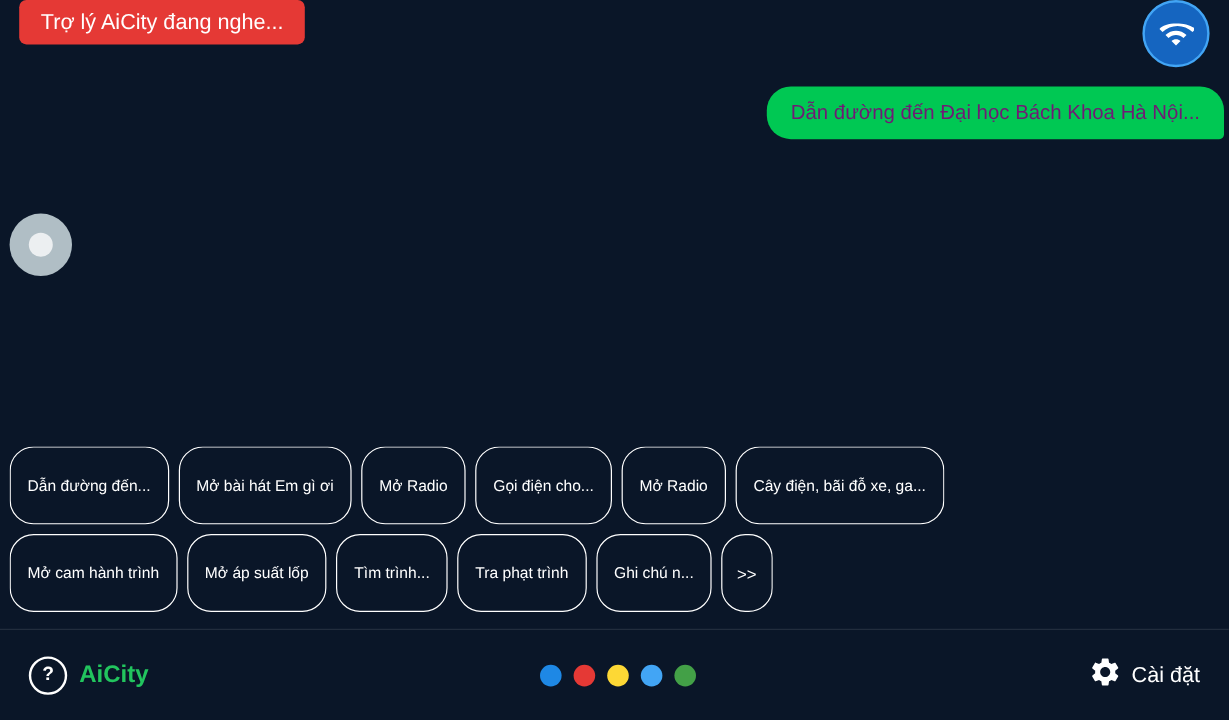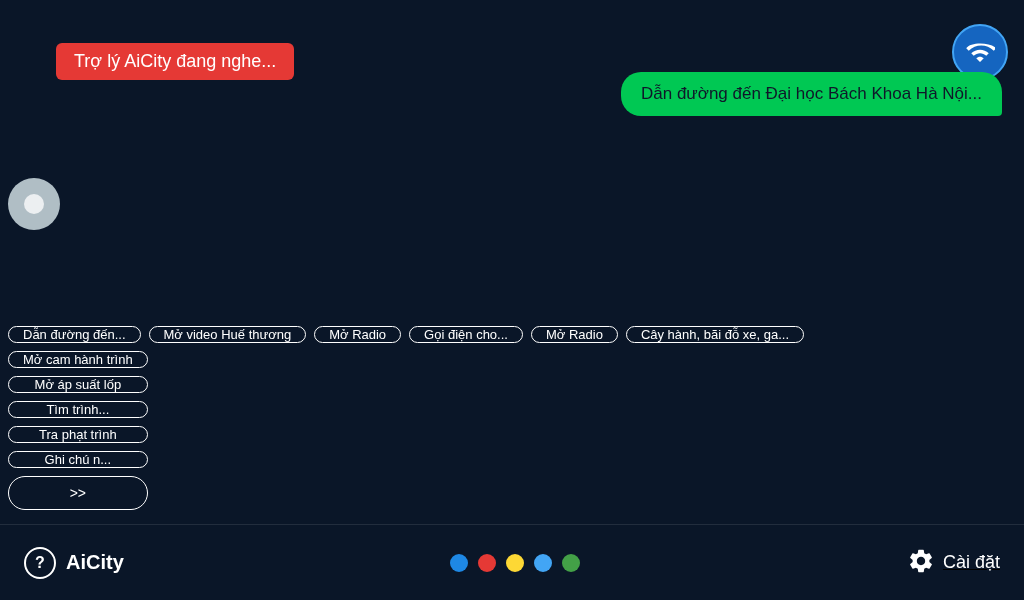--- a/index.html
+++ b/index.html
@@ -17,24 +17,23 @@
       position: relative;
     }
 
     
     #top-bar {
       position: absolute;
       top: 0;
       left: 0;
       right: 0;
       display: flex;
-      align-items: flex-end;
+      align-items: flex-start;
       justify-content: space-between;
-      padding: 24px 16px;
-      margin-left: 40px;
+      padding: 0 16px;
     }
 
     #listening-badge {
       background-color: #e53935;
       color: white;
       font-size: 18px;
       font-weight: 500;
       padding: 8px 18px;
       border-radius: 6px;
     }
@@ -55,23 +54,23 @@
     #voice-icon-btn svg {
       width: 30px;
       height: 30px;
       fill: white;
     }
 
     
     #chat-bubble {
       position: absolute;
       top: 72px;
-      right: 22px;
+      right: 4px;
       background-color: #00c853;
-      color: #0f172a;
+      color: #701a75;
       font-size: 17px;
       font-weight: 500;
       padding: 12px 20px;
       border-radius: 20px 20px 4px 20px;
       max-width: 600px;
     }
 
     
     #mic-button {
       position: absolute;
@@ -108,21 +107,21 @@
       padding: 0 8px;
       overflow: hidden;
     }
 
     .cmd-btn {
       flex-shrink: 0;
       background-color: transparent;
       border: 1.5px solid #ffffff;
       color: #ffffff;
       font-size: 13px;
-      padding: 0 14px;
+      padding: 24px 14px;
       border-radius: 20px;
       cursor: pointer;
       white-space: nowrap;
     }
 
     #more-btn {
       flex-shrink: 0;
       background-color: transparent;
       border: 1.5px solid #ffffff;
       color: #ffffff;
@@ -160,21 +159,21 @@
       color: white;
       display: flex;
       align-items: center;
       justify-content: center;
       font-size: 16px;
       font-weight: bold;
       cursor: pointer;
     }
 
     #brand-name {
-      color: #ffffff;
+      color: #22c55e;
       font-size: 20px;
       font-weight: bold;
     }
 
     #dots-section {
       display: flex;
       gap: 10px;
       align-items: center;
     }
 
@@ -182,21 +181,20 @@
       width: 18px;
       height: 18px;
       border-radius: 50%;
     }
 
     #settings-section {
       display: flex;
       align-items: center;
       gap: 8px;
       cursor: pointer;
-      text-decoration: underline;
     }
 
     #settings-label {
       color: white;
       font-size: 18px;
       font-weight: 500;
     }
 
     #settings-icon {
       color: white;
@@ -215,27 +213,27 @@
   </button>
 </div>
 
 <div id="chat-bubble">Dẫn đường đến Đại học Bách Khoa Hà Nội...</div>
 
 <button id="mic-button"></button>
 
 <div id="quick-commands" style="flex-direction: column; gap: 8px; align-items: flex-start;">
 <div style="display: flex; gap: 8px; flex-wrap: nowrap; overflow: hidden;">
       <button class="cmd-btn">Dẫn đường đến...</button>
-      <button class="cmd-btn">Mở video Huế thương</button>
+      <button class="cmd-btn">Mở bài hát Em gì ơi</button>
       <button class="cmd-btn">Mở Radio</button>
       <button class="cmd-btn">Gọi điện cho...</button>
       <button class="cmd-btn">Mở Radio</button>
-      <button class="cmd-btn">Cây hành, bãi đỗ xe, ga...</button>
-    </div>
-    <div style="display: flex; gap: 8px; flex-wrap: nowrap; overflow: hidden; flex-direction: column;">
+      <button class="cmd-btn">Cây điện, bãi đỗ xe, ga...</button>
+    </div>
+    <div style="display: flex; gap: 8px; flex-wrap: nowrap; overflow: hidden;">
       <button class="cmd-btn">Mở cam hành trình</button>
       <button class="cmd-btn">Mở áp suất lốp</button>
       <button class="cmd-btn">Tìm trình...</button>
       <button class="cmd-btn">Tra phạt trình</button>
       <button class="cmd-btn">Ghi chú n...</button>
       <button id="more-btn">&gt;&gt;</button>
     </div>
   </div>
 
 <div id="bottom-bar">

